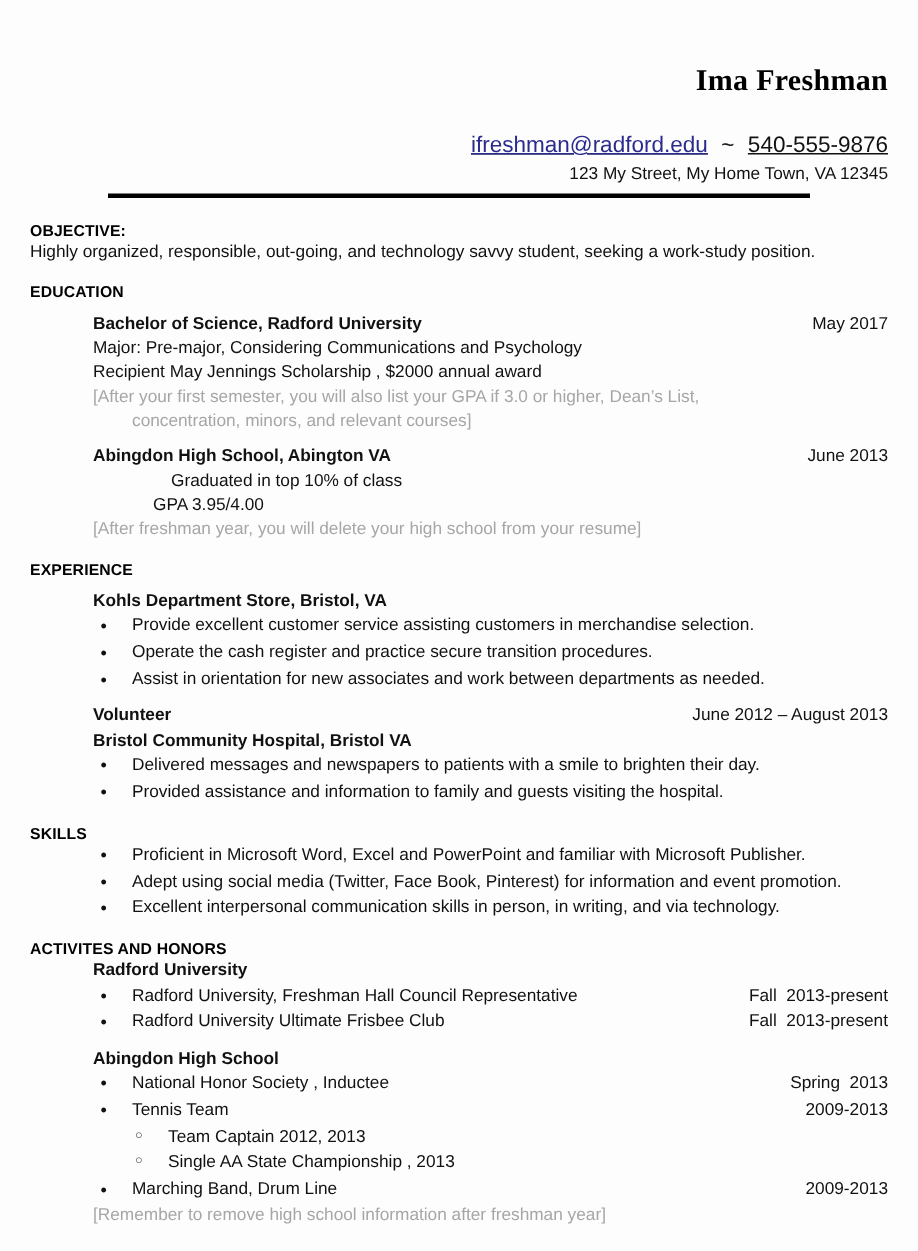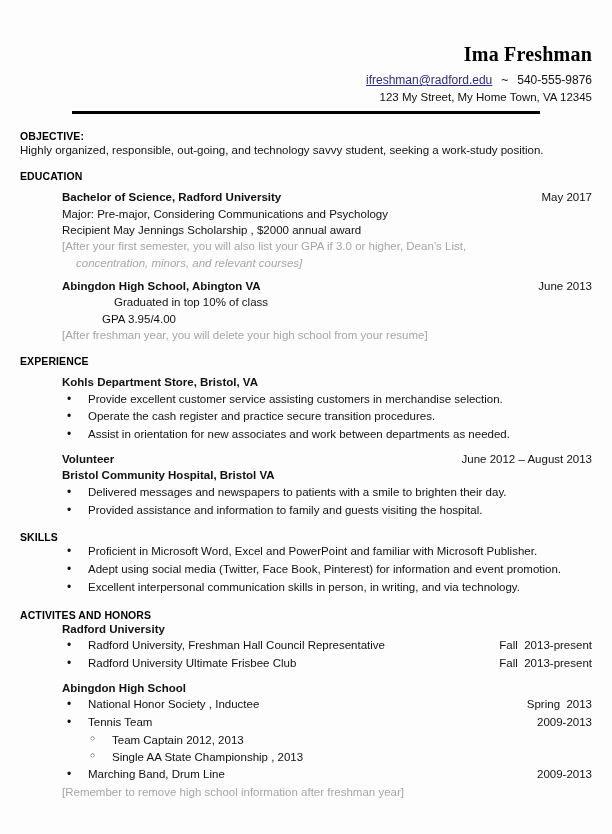--- a/index.html
+++ b/index.html
@@ -13,21 +13,21 @@
   .page { position:relative; width:612px; height:834px; padding:0 20px; }
 
   
   .hdr { text-align:right; padding-top:42px; }
   .hdr-name {
     font-family:"Liberation Serif", serif;
     font-size:20px; font-weight:700; letter-spacing:.2px;
     color:#000; line-height:1.25;
   }
   .hdr-contact {
-    font-size:12px; line-height:1.45; margin-top:5px; color:#111;
+    font-size:15px; line-height:1.45; margin-top:19px; color:#111;text-decoration:underline;
   }
   .hdr-email { color:#2b2b8f; text-decoration:underline; }
   .tilde { display:inline-block; padding:0 9px; }
   .hdr-addr { font-size:11.5px; line-height:1.45; color:#111; }
   .rule {
     height:3px; background:#000;
     margin:5px auto 0; width:468px;
   }
 
   
@@ -104,21 +104,21 @@
     <div class="gap-sm"></div>
 
     <div class="ind-1">
       <div class="row">
         <div class="left body-line bold">Bachelor of Science, Radford University</div>
         <div class="date">May 2017</div>
       </div>
       <div class="body-line">Major:  Pre-major, Considering Communications and Psychology</div>
       <div class="body-line">Recipient May Jennings Scholarship , $2000 annual award</div>
       <div class="body-line gray">[After your first semester, you will also list your GPA if 3.0 or higher, Dean’s List,</div>
-      <div class="body-line gray" style="margin-left:14px;font-style:italic;">concentration, minors, and relevant courses]</div>
+      <div class="body-line gray" style="margin-left:26px;">concentration, minors, and relevant courses]</div>
     </div>
 
     <div class="gap-sm"></div>
 
     <div class="ind-1">
       <div class="row">
         <div class="left body-line bold">Abingdon High School, Abington VA</div>
         <div class="date">June 2013</div>
       </div>
       <div class="body-line" style="margin-left:52px;">Graduated in top 10% of class</div>

